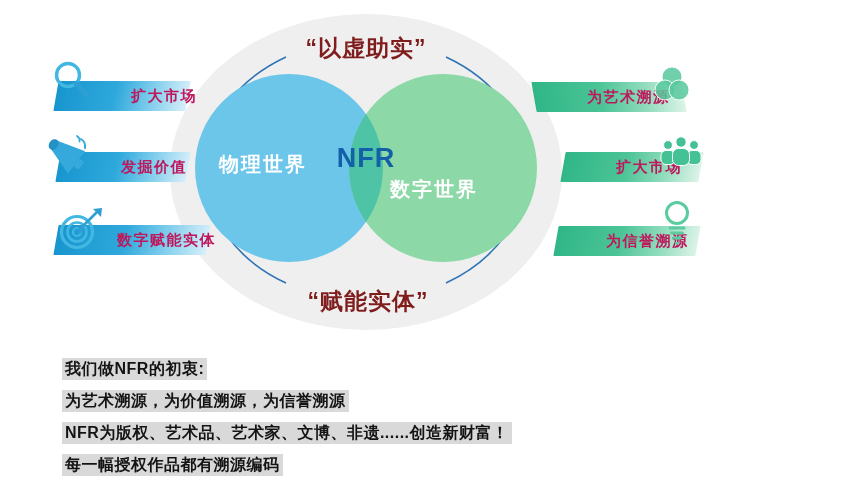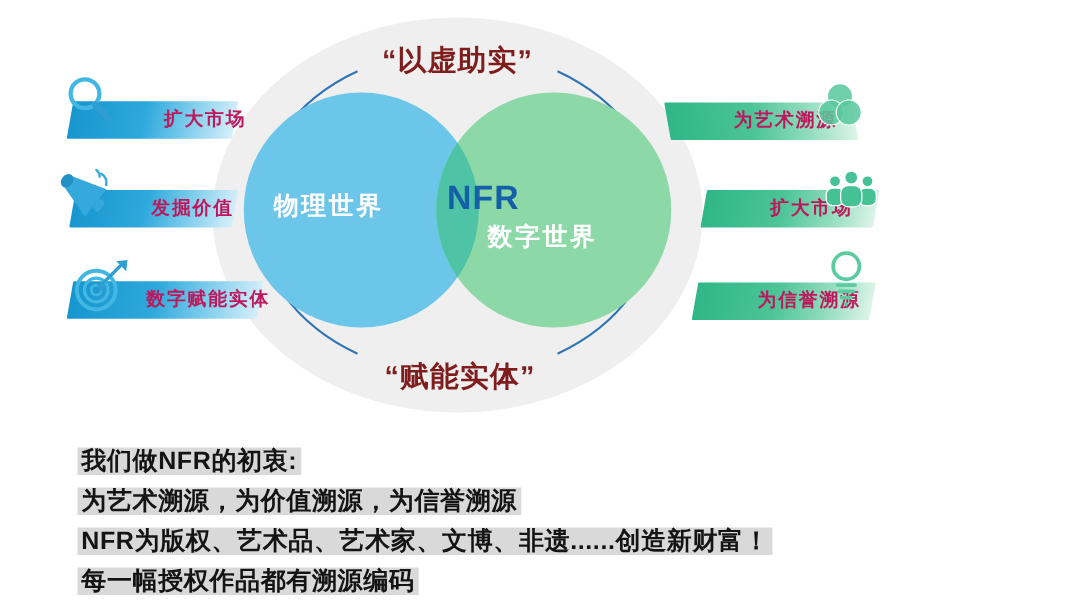--- a/index.html
+++ b/index.html
@@ -17,37 +17,37 @@
   .diagram-title{position:absolute;z-index:6;text-align:center;
     font-weight:bold;font-size:23px;color:#7f1d1d;letter-spacing:1px;}
   .title-top{left:266px;top:33px;width:200px;}
   .title-bottom{left:268px;top:286px;width:200px;}
 
   
   .venn-label{position:absolute;z-index:6;text-align:left;font-weight:bold;
     font-size:20px;color:#ffffff;letter-spacing:2px;}
   .venn-left-label{left:219px;top:151px;width:125px;}
   .venn-right-label{left:390px;top:151px;width:125px;margin-top:25px;}
-  .venn-center-label{position:absolute;z-index:6;left:336px;top:143px;width:80px;
-    text-align:right;font-weight:bold;font-size:27px;color:#1360a8;letter-spacing:1px;}
+  .venn-center-label{position:absolute;z-index:6;left:326px;top:143px;width:80px;
+    text-align:center;font-weight:bold;font-size:27px;color:#1360a8;letter-spacing:1px;}
 
   
   .banner{position:absolute;height:30px;z-index:4;}
   .banner-bg{position:absolute;left:0;top:0;right:0;bottom:0;transform:skewX(var(--skew));border-radius:1px;}
   .banner.blue .banner-bg{background:linear-gradient(93deg,#1795ce 0%,#2fa9dc 45%,#7fcdec 72%,#d6effa 100%);}
   .banner.green .banner-bg{background:linear-gradient(93deg,#2fb687 0%,#4cc497 45%,#93ddbe 75%,#ddf4e9 100%);}
   .banner-label{position:relative;display:block;line-height:30px;color:#be185d;
     font-weight:bold;font-size:15px;letter-spacing:1.5px;white-space:nowrap;margin-left:31px;}
 
   .icon{position:absolute;z-index:5;pointer-events:none;}
 
   
   .notes{position:absolute;left:62px;top:358px;z-index:6;}
   .note-line{display:table;background:#d9d9d9;color:#141414;font-weight:bold;
-    font-size:20px;line-height:20px;padding:1px 3px;margin-bottom:10px;
+    font-size:16px;line-height:20px;padding:1px 3px;margin-bottom:10px;
     letter-spacing:0.5px;white-space:nowrap;}
 </style>
 </head>
 <body>
 
 <div class="canvas">
 
   <div class="big-ellipse"></div>
 
   <svg class="svg-layer" viewBox="0 0 862 488">

